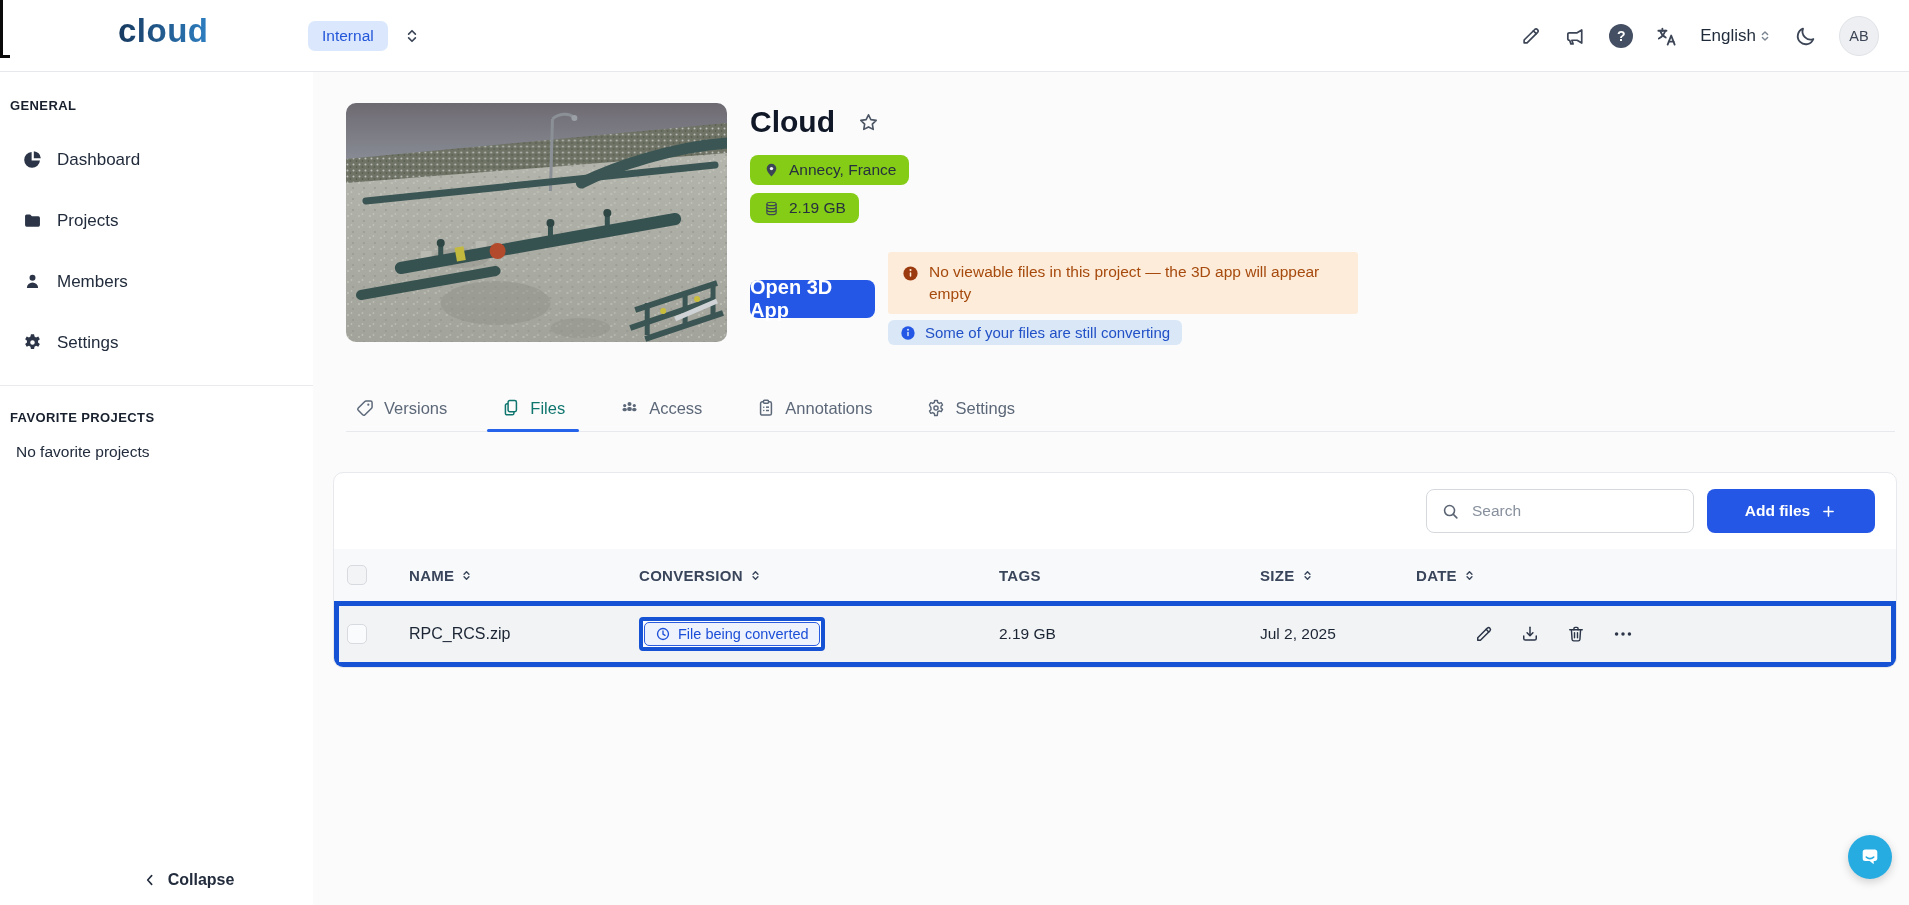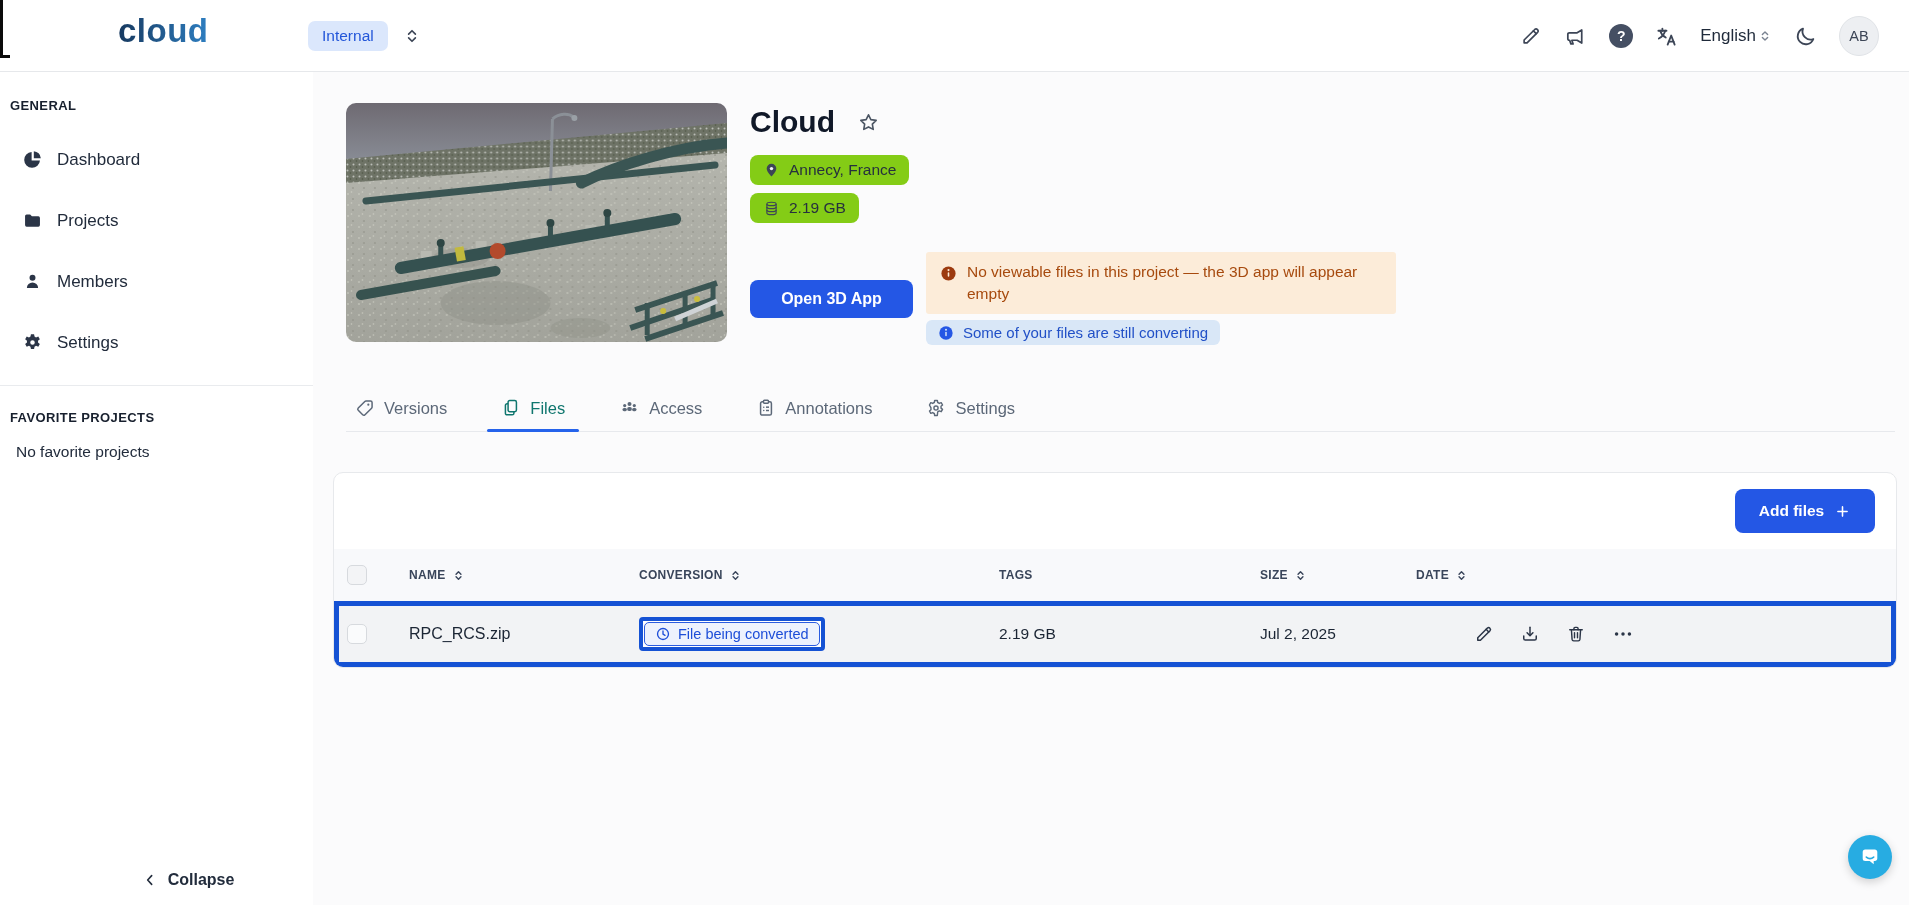--- a/index.html
+++ b/index.html
@@ -36,41 +36,41 @@
   .main { position:absolute; left:313px; top:72px; right:0; bottom:0; background:#fbfbfc; }
   .thumb { position:absolute; left:33px; top:31px; width:381px; height:239px; border-radius:10px; overflow:hidden; }
   .proj-info { position:absolute; left:437px; top:30px; }
   .title-row { display:flex; align-items:center; gap:22px; }
   .proj-title { font-size:30px; font-weight:700; color:#101828; line-height:40px; }
   .badge { display:inline-flex; align-items:center; gap:9px; background:#84cc16; border-radius:8px; padding:6px 13px; font-size:15.5px; color:#26303e; }
   .badge svg { color:#3c4556; }
   .badge-row { display:flex; gap:12px; margin-top:8px; }
   .loc-badge { margin-top:13px; }
   .action-row { position:absolute; left:437px; top:180px; display:flex; align-items:center; gap:13px; }
-  .btn-primary { width:163px; height:38px; border-radius:8px; background:#2457e5; color:#fff; font-size:16px; font-weight:600; display:flex; align-items:center; justify-content:center; cursor:pointer; }
+  .btn-primary { width:125px; height:38px; border-radius:8px; background:#2457e5; color:#fff; font-size:20px; font-weight:600; display:flex; align-items:center; justify-content:center; cursor:pointer; }
   .alerts { display:flex; flex-direction:column; gap:6px; align-items:flex-start; }
   .alert-warning { width:470px; background:#fcecd9; border-radius:3px; padding:9px 14px; display:flex; gap:10px; align-items:flex-start; font-size:15.5px; line-height:1.42; color:#a74a0e; }
   .alert-warning svg { margin-top:4px; }
   .alert-info { background:#d9e7f7; border-radius:6px; padding:4px 12px; display:inline-flex; gap:9px; align-items:center; font-size:15px; color:#2150c7; }
 
   .tabs { position:absolute; left:33px; right:14px; top:313px; height:47px; border-bottom:1px solid #e7e9ed; display:flex; align-items:center; gap:54px; padding-left:9px; }
   .tab { position:relative; height:100%; display:flex; align-items:center; gap:9px; font-size:16.5px; color:#5c6878; cursor:pointer; }
   .tab.active { color:#0f766e; }
   .tab.active::after { content:""; position:absolute; left:-14px; right:-14px; bottom:-1px; height:3px; background:#2563eb; border-radius:2px; }
 
   
   .card { position:absolute; left:20px; right:12px; top:400px; height:196px; background:#fff; border:1px solid #e7e9ec; border-radius:10px; overflow:hidden; }
   .toolbar { height:76px; display:flex; align-items:center; justify-content:flex-end; gap:13px; padding-right:21px; }
   .search-box { width:268px; height:44px; border:1px solid #d5d9de; border-radius:8px; background:#fff; display:flex; align-items:center; gap:10px; padding:0 14px; color:#5a6472; }
   .search-box input { border:none; outline:none; flex:1; font-size:15.5px; font-family:inherit; color:#28313f; background:transparent; }
   .search-box input::placeholder { color:#87909c; }
-  .btn-add { width:140px; height:44px; border-radius:8px; background:#2457e5; color:#fff; font-size:15.5px; font-weight:600; display:flex; align-items:center; justify-content:center; gap:10px; cursor:pointer; }
+  .btn-add { width:168px; height:44px; border-radius:8px; background:#2457e5; color:#fff; font-size:15.5px; font-weight:600; display:flex; align-items:center; justify-content:center; gap:10px; cursor:pointer; }
 
   .thead { height:52px; background:#f8f9fb; display:grid; grid-template-columns:75px 230px 360px 261px 156px 248px 1fr; align-items:center; }
-  .th { display:flex; align-items:center; gap:6px; font-size:12px; font-weight:700; letter-spacing:.3px; color:#39455a; }
+  .th { display:flex; align-items:center; gap:6px; font-size:15px; font-weight:700; letter-spacing:.3px; color:#39455a; }
   .cb-cell { padding-left:13px; }
   .checkbox { width:20px; height:20px; border-radius:5px; border:1px solid #d7dade; background:#f3f4f6; }
 
   .row-annotation { height:66px; border:5px solid #1552d4; background:#f2f3f5; }
   .file-row { height:100%; display:grid; grid-template-columns:70px 230px 360px 261px 156px 248px 1fr; align-items:center; }
   .file-row .cb-cell { padding-left:8px; }
   .file-row .checkbox { background:#fafbfc; }
   .cell-name { font-size:16px; color:#1b2534; }
   .badge-annotation { display:inline-flex; border:4px solid #1552d4; border-radius:4px; background:#fff; padding:1px; }
   .conv-badge { display:inline-flex; align-items:center; gap:7px; background:#edf2fd; border:1.5px solid #2b5ce0; border-radius:5px; padding:3px 10px; font-size:14.5px; color:#1d4ed8; white-space:nowrap; }
@@ -370,20 +370,29 @@
               <path d="M10.4 3h3.2l.45 2.4a7 7 0 0 1 1.9 1.1l2.3-.9 1.6 2.8-1.85 1.5a7 7 0 0 1 0 2.2l1.85 1.5-1.6 2.8-2.3-.9a7 7 0 0 1-1.9 1.1L13.6 21h-3.2l-.45-2.4a7 7 0 0 1-1.9-1.1l-2.3.9-1.6-2.8 1.85-1.5a7 7 0 0 1 0-2.2L4.15 8.4l1.6-2.8 2.3.9a7 7 0 0 1 1.9-1.1z"></path>
               <circle cx="12" cy="12" r="2.5"></circle>
             </svg>
         </span>
         <span>Settings</span>
       </div>
     </div>
 
     <div class="card">
       <div class="toolbar">
+        <div class="search-box">
+          <span>
+            <svg width="19" height="19" viewBox="0 0 24 24" fill="none" stroke="currentColor" stroke-width="2" stroke-linecap="round">
+                <circle cx="10.8" cy="10.8" r="6.3"></circle>
+                <path d="M15.6 15.6L20 20"></path>
+              </svg>
+          </span>
+          <input type="text" placeholder="Search" style="">
+        </div>
         <div class="btn-add">
           <span>Add files</span>
           <span>
             <svg width="17" height="17" viewBox="0 0 24 24" fill="none" stroke="#fff" stroke-width="2.2" stroke-linecap="round">
                 <path d="M12 5.5v13"></path>
                 <path d="M5.5 12h13"></path>
               </svg>
           </span>
         </div>
       </div>

